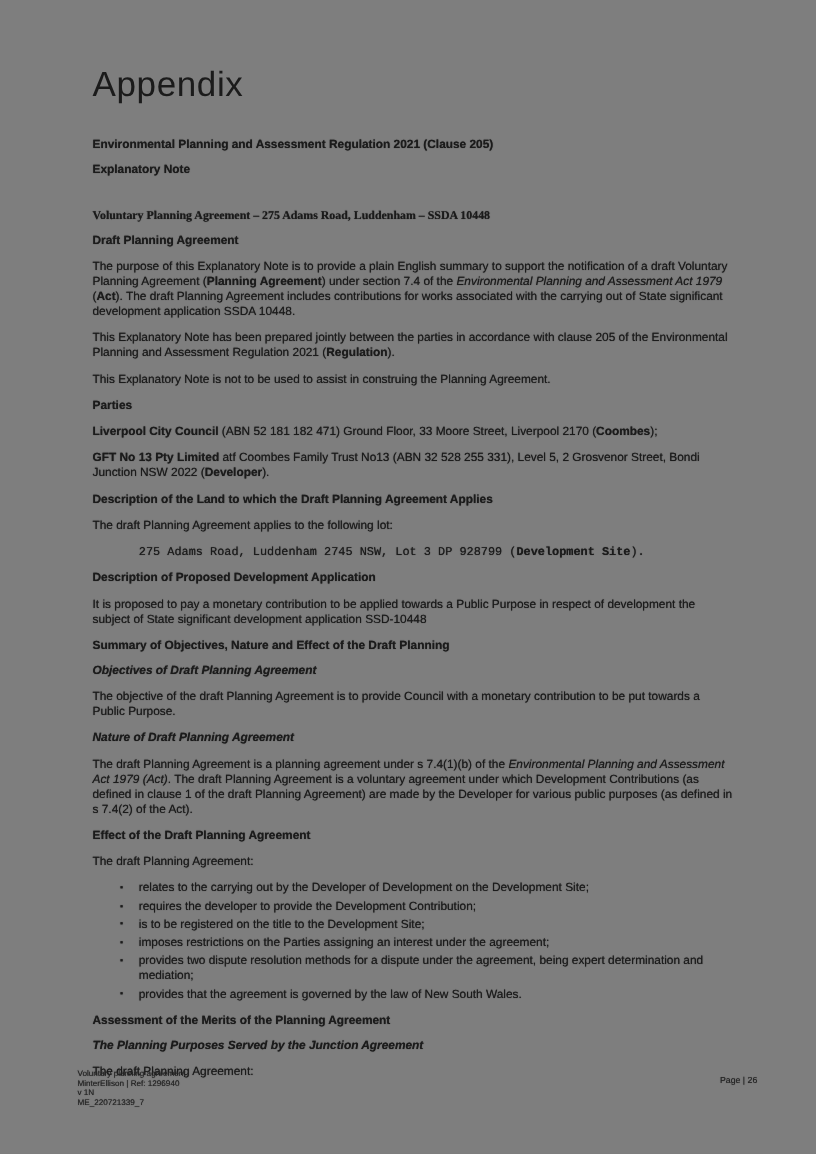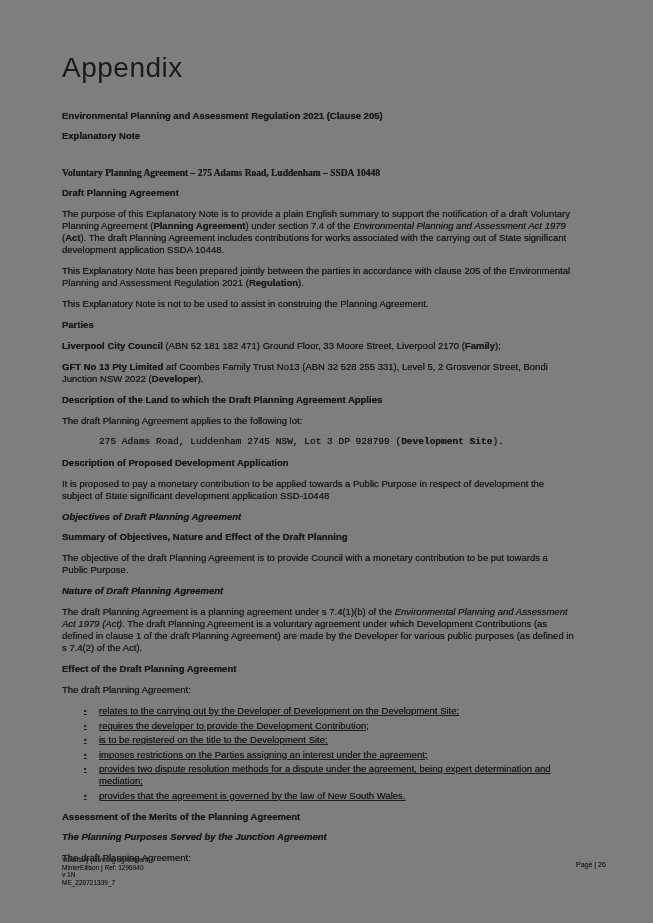--- a/index.html
+++ b/index.html
@@ -5,36 +5,36 @@
   html,body{margin:0;padding:0;}
   body{
     width:653px;height:923px;
     background:#7e7e7e;
     font-family:"Liberation Sans", sans-serif;
     color:#1b1b1b;
     position:relative;
     overflow:hidden;
   }
   .content{
-    position:absolute;left:62px;top:52px;width:514px;
+    position:absolute;left:74px;top:52px;width:514px;
     text-shadow:0 0 .7px rgba(25,25,25,.85);
   }
   .doc-title{
     font-size:28px;font-weight:400;letter-spacing:.5px;
     margin:0 0 26px 0;text-shadow:none;
   }
   .line, p, li{font-size:9.5px;line-height:12px;}
   .line{margin:8px 0;}
   .bold{font-weight:bold;}
   .bolditalic{font-weight:bold;font-style:italic;}
   p{margin:9px 0;}
   .subject{margin-top:25px;font-family:Liberation Serif, serif;}
   .indent{margin-left:37px;font-family:Liberation Mono, monospace;}
   ul.effects{list-style:none;margin:9px 0;padding:0 0 0 22px;}
-  ul.effects li{display:flex;margin:2.5px 0;text-decoration:underline;}
+  ul.effects li{display:flex;margin:2.5px 0;}
   ul.effects .bullet{flex:none;width:15px;font-size:7px;line-height:12px;}
   .footer{
     position:absolute;left:62px;top:856px;
     font-size:6.5px;line-height:7.5px;color:#272727;
     text-shadow:0 0 .6px rgba(30,30,30,.8);
   }
   .pageno{
     position:absolute;left:576px;top:861px;
     font-size:7px;color:#272727;
     text-shadow:0 0 .6px rgba(30,30,30,.8);
@@ -51,33 +51,33 @@
   <div class="line bold">Explanatory Note</div>
 
   <div class="line bold subject">Voluntary Planning Agreement – 275 Adams Road, Luddenham – SSDA 10448</div>
 
   <div class="line bold">Draft Planning Agreement</div>
   <p><span>The purpose of this Explanatory Note is to provide a plain English summary to support the notification of a draft Voluntary Planning Agreement (</span><span style="font-weight: bold;">Planning Agreement</span><span>) under section 7.4 of the </span><span style="font-style: italic;">Environmental Planning and Assessment Act 1979</span><span> (</span><span style="font-weight: bold;">Act</span><span>).  The draft Planning Agreement includes contributions for works associated with the carrying out of State significant development application SSDA 10448.</span></p>
   <p><span>This Explanatory Note has been prepared jointly between the parties in accordance with clause 205 of the Environmental Planning and Assessment Regulation 2021 (</span><span style="font-weight: bold;">Regulation</span><span>).</span></p>
   <p>This Explanatory Note is not to be used to assist in construing the Planning Agreement.</p>
 
   <div class="line bold">Parties</div>
-  <p><span style="font-weight: bold;">Liverpool City Council</span><span> (ABN 52 181 182 471) Ground Floor, 33 Moore Street, Liverpool 2170 (</span><span style="font-weight: bold;">Family</span><span>);</span></p>
+  <p><span style="font-weight: bold;">Liverpool City Council</span><span> (ABN 52 181 182 471) Ground Floor, 33 Moore Street, Liverpool 2170 (</span><span style="font-weight: bold;">Coombes</span><span>);</span></p>
   <p><span style="font-weight: bold;">GFT No 13 Pty Limited</span><span> atf Coombes Family Trust No13 (ABN 32 528 255 331), Level 5, 2 Grosvenor Street, Bondi Junction NSW 2022 (</span><span style="font-weight: bold;">Developer</span><span>).</span></p>
 
   <div class="line bold">Description of the Land to which the Draft Planning Agreement Applies</div>
   <p>The draft Planning Agreement applies to the following lot:</p>
   <p class="indent"><span>275 Adams Road, Luddenham 2745 NSW, Lot 3 DP 928799 (</span><span style="font-weight: bold;">Development Site</span><span>).</span></p>
 
   <div class="line bold">Description of Proposed Development Application</div>
   <p>It is proposed to pay a monetary contribution to be applied towards a Public Purpose in respect of development the subject of State significant development application SSD-10448</p>
 
+  <div class="line bold">Summary of Objectives, Nature and Effect of the Draft Planning</div>
+
   <div class="line bolditalic">Objectives of Draft Planning Agreement</div>
-
-  <div class="line bold">Summary of Objectives, Nature and Effect of the Draft Planning</div>
   <p>The objective of the draft Planning Agreement is to provide Council with a monetary contribution to be put towards a Public Purpose.</p>
 
   <div class="line bolditalic">Nature of Draft Planning Agreement</div>
   <p><span>The draft Planning Agreement is a planning agreement under s 7.4(1)(b) of the </span><span style="font-style: italic;">Environmental Planning and Assessment Act 1979 (Act)</span><span>.  The draft Planning Agreement is a voluntary agreement under which Development Contributions (as defined in clause 1 of the draft Planning Agreement) are made by the Developer for various public purposes (as defined in s 7.4(2) of the Act).</span></p>
 
   <div class="line bold">Effect of the Draft Planning Agreement</div>
   <p>The draft Planning Agreement:</p>
 
   <ul class="effects">
     <li>

